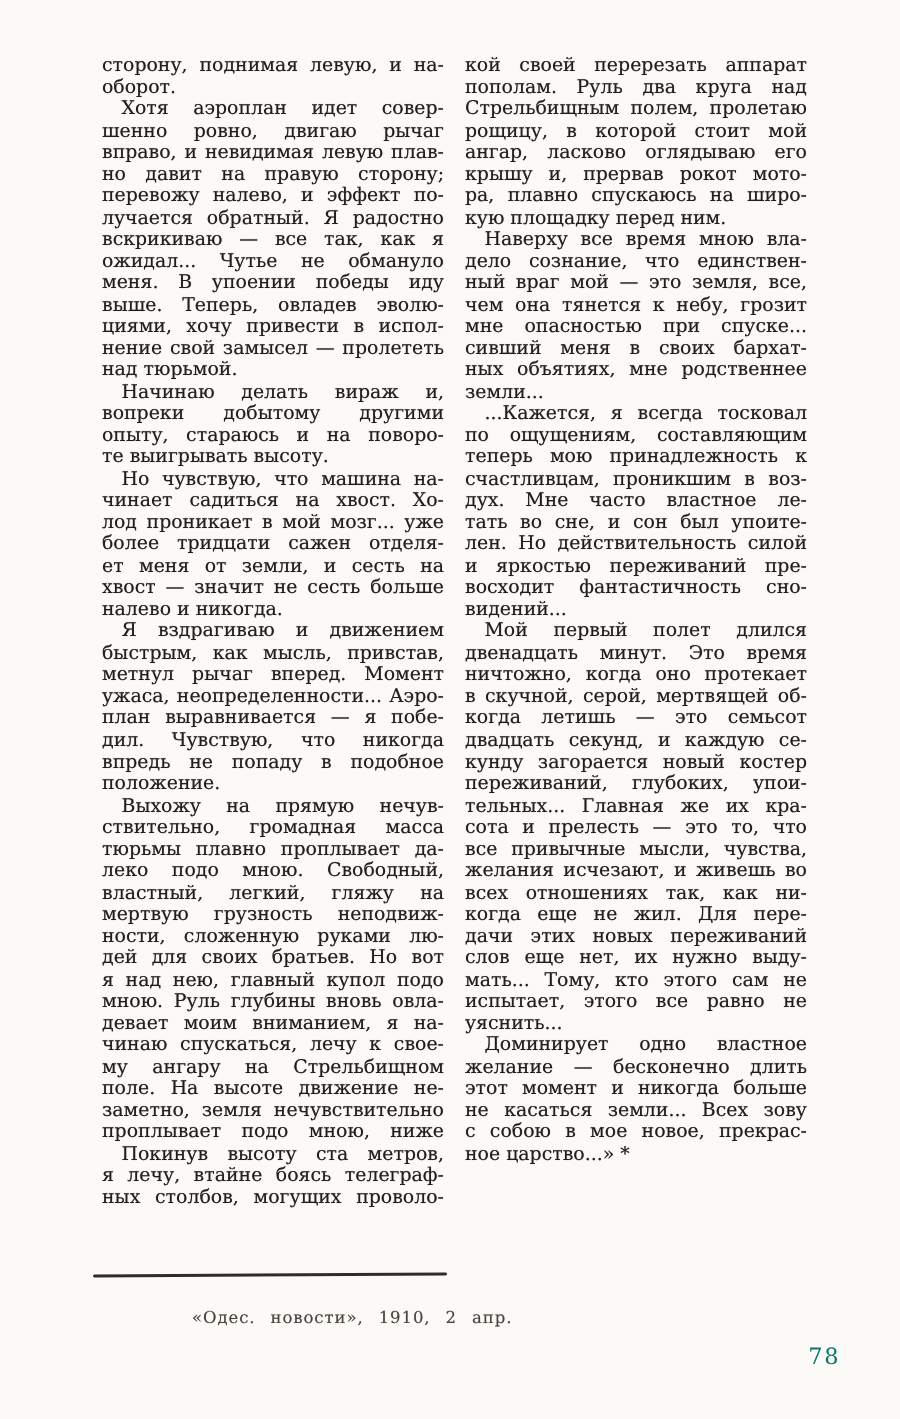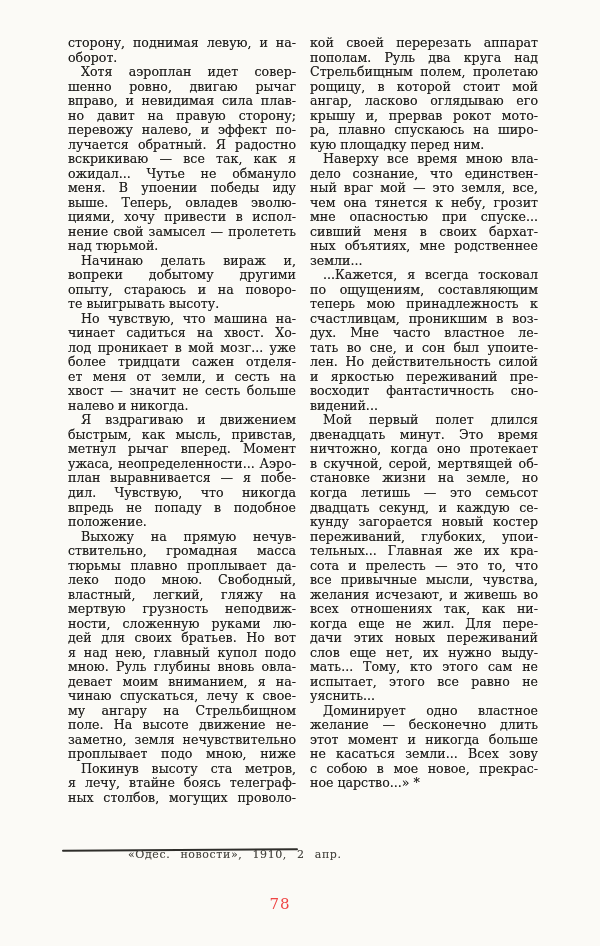--- a/index.html
+++ b/index.html
@@ -34,47 +34,47 @@
   .footnote-rule {
     position:absolute;
     left:62px; top:849px;
     width:236px; height:2px;
     background:#2e2d2a;
     transform:rotate(-0.35deg);
     border-radius:1px;
   }
   .footnote {
     position:absolute;
-    left:128px; top:848px;
+    left:128px; top:872px;
     font-size:11px;
     color:#46443f;
     letter-spacing:0.6px;
     word-spacing:6px;
     text-shadow:0 0 0.5px rgba(60,60,55,0.4);
   }
   .page-number {
     position:absolute;
     left:0; top:895px;
     width:560px;
-    text-align:center;
+    text-align:right;
     font-size:15px;
     letter-spacing:1px;
-    color:#ef4444;
+    color:#0f766e;
   }
 </style>
 </head>
 <body>
 
 <div class="page">
   <div class="col" id="col-left">
       <div class="ln">сторону, поднимая левую, и на-</div>
       <div class="ln end">оборот.</div>
       <div class="ln ind">Хотя аэроплан идет совер-</div>
       <div class="ln">шенно ровно, двигаю рычаг</div>
-      <div class="ln">вправо, и невидимая сила плав-</div>
+      <div class="ln">вправо, и невидимая левую плав-</div>
       <div class="ln">но давит на правую сторону;</div>
       <div class="ln">перевожу налево, и эффект по-</div>
       <div class="ln">лучается обратный. Я радостно</div>
       <div class="ln">вскрикиваю — все так, как я</div>
       <div class="ln">ожидал... Чутье не обмануло</div>
       <div class="ln">меня. В упоении победы иду</div>
       <div class="ln">выше. Теперь, овладев эволю-</div>
       <div class="ln">циями, хочу привести в испол-</div>
       <div class="ln">нение свой замысел — пролететь</div>
       <div class="ln end">над тюрьмой.</div>
@@ -141,21 +141,20 @@
       <div class="ln">дух. Мне часто властное ле-</div>
       <div class="ln">тать во сне, и сон был упоите-</div>
       <div class="ln">лен. Но действительность силой</div>
       <div class="ln">и яркостью переживаний пре-</div>
       <div class="ln">восходит фантастичность сно-</div>
       <div class="ln end">видений...</div>
       <div class="ln ind">Мой первый полет длился</div>
       <div class="ln">двенадцать минут. Это время</div>
       <div class="ln">ничтожно, когда оно протекает</div>
       <div class="ln">в скучной, серой, мертвящей об-</div>
-      <div class="ln">становке жизни на земле, но</div>
       <div class="ln">когда летишь — это семьсот</div>
       <div class="ln">двадцать секунд, и каждую се-</div>
       <div class="ln">кунду загорается новый костер</div>
       <div class="ln">переживаний, глубоких, упои-</div>
       <div class="ln">тельных... Главная же их кра-</div>
       <div class="ln">сота и прелесть — это то, что</div>
       <div class="ln">все привычные мысли, чувства,</div>
       <div class="ln">желания исчезают, и живешь во</div>
       <div class="ln">всех отношениях так, как ни-</div>
       <div class="ln">когда еще не жил. Для пере-</div>

